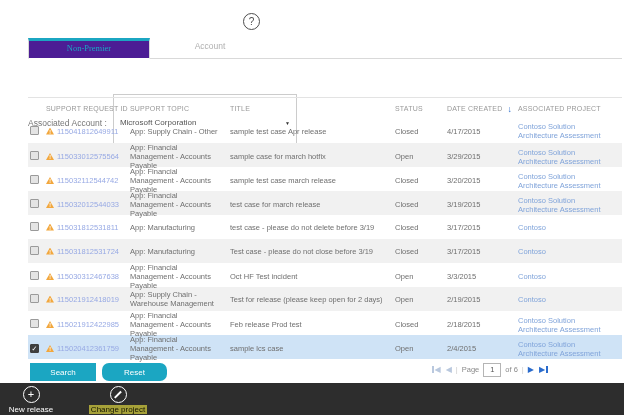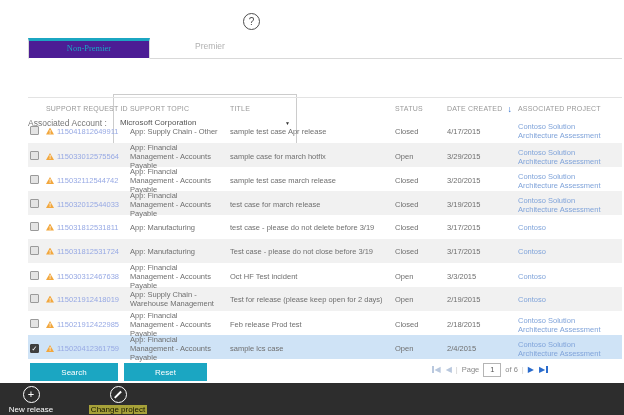--- a/index.html
+++ b/index.html
@@ -50,22 +50,22 @@
   .warn{width:8px;height:7px;flex:0 0 8px;margin-right:3px;background:var(--warn);
         clip-path:polygon(50% 0,100% 100%,0 100%);display:inline-flex;align-items:flex-end;justify-content:center;}
   .warn-bang{font-size:5px;line-height:6px;color:#fff;font-weight:bold;}
   .idlink{color:var(--idlink);text-decoration:none;text-align:right;}
   .prjlink{color:var(--prjlink);text-decoration:none;display:block;}
 
   
   .actions{position:absolute;left:30px;top:363px;display:flex;gap:6px;}
   .btn{height:18px;background:var(--accent);color:#fff;font-size:8px;border:none;display:flex;
        align-items:center;justify-content:center;cursor:pointer;}
-  .btn-search{width:88px;}
-  .btn-reset{width:83px;}
+  .btn-search{width:66px;}
+  .btn-reset{width:65px;border-radius:7px;}
 
   
   .pager{position:absolute;left:432px;top:362px;height:15px;display:flex;align-items:center;gap:4px;
          font-size:7.5px;color:#8a8a8a;}
   .pg-btn{display:inline-flex;align-items:center;gap:1px;cursor:pointer;color:var(--pager);font-size:8px;}
   .pg-btn.disabled{color:var(--pager-dis);cursor:default;}
   .pg-bar{width:1.5px;height:7px;background:currentColor;display:inline-block;}
   .pg-sep{color:#c9c9c9;}
   .pg-input{width:16px;height:12px;border:1px solid #b5b5b5;font-size:7.5px;text-align:center;padding:0;color:#555;}
 
@@ -84,21 +84,21 @@
 <body style="--accent: #1ba6c2; --stripe: #f1f1f1; --selected: #cfe3f6; --idlink: #97a9e4; --prjlink: #80a4da; --pager: #2a6bcc; --pager-dis: #b9c8de; --warn: #f2a73d; --bar: #2d2d2d; --hl: #a6a139;">
 
 <div class="page">
 
   <div class="help">
       <span>?</span>
     </div>
 
   <div class="tabs">
     <div class="tab active">Non-Premier</div>
-    <div class="tab">Premier</div>
+    <div class="tab">Account</div>
   </div>
 
   <div class="filter">
     <span class="filter-label">Associated Account :</span>
     <div class="select">
       <span>Microsoft Corporation</span>
       <span class="caret">▼</span>
     </div>
   </div>
 

